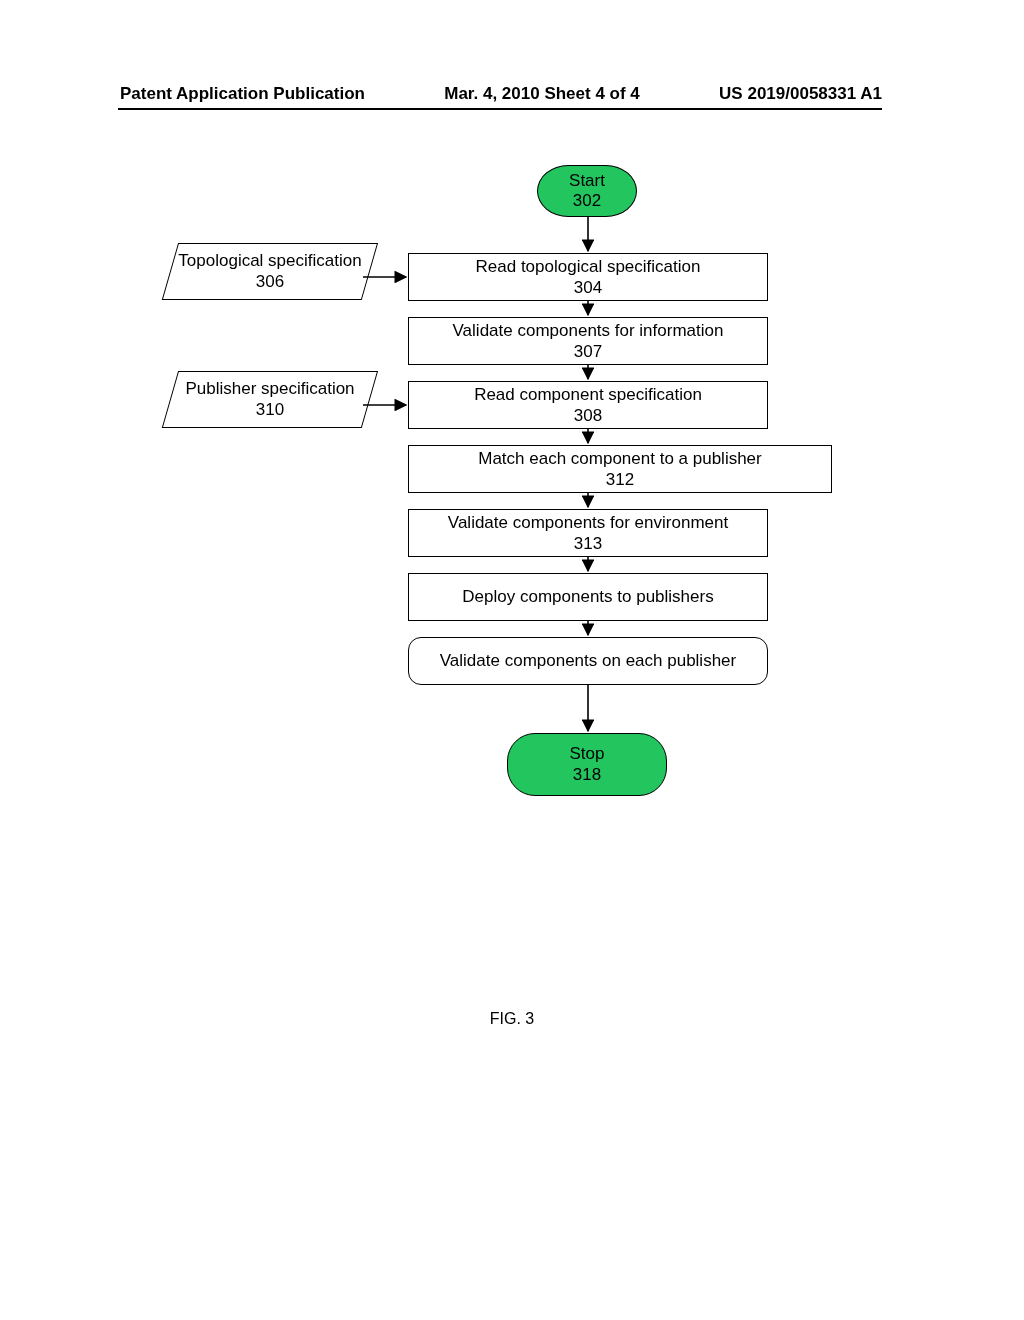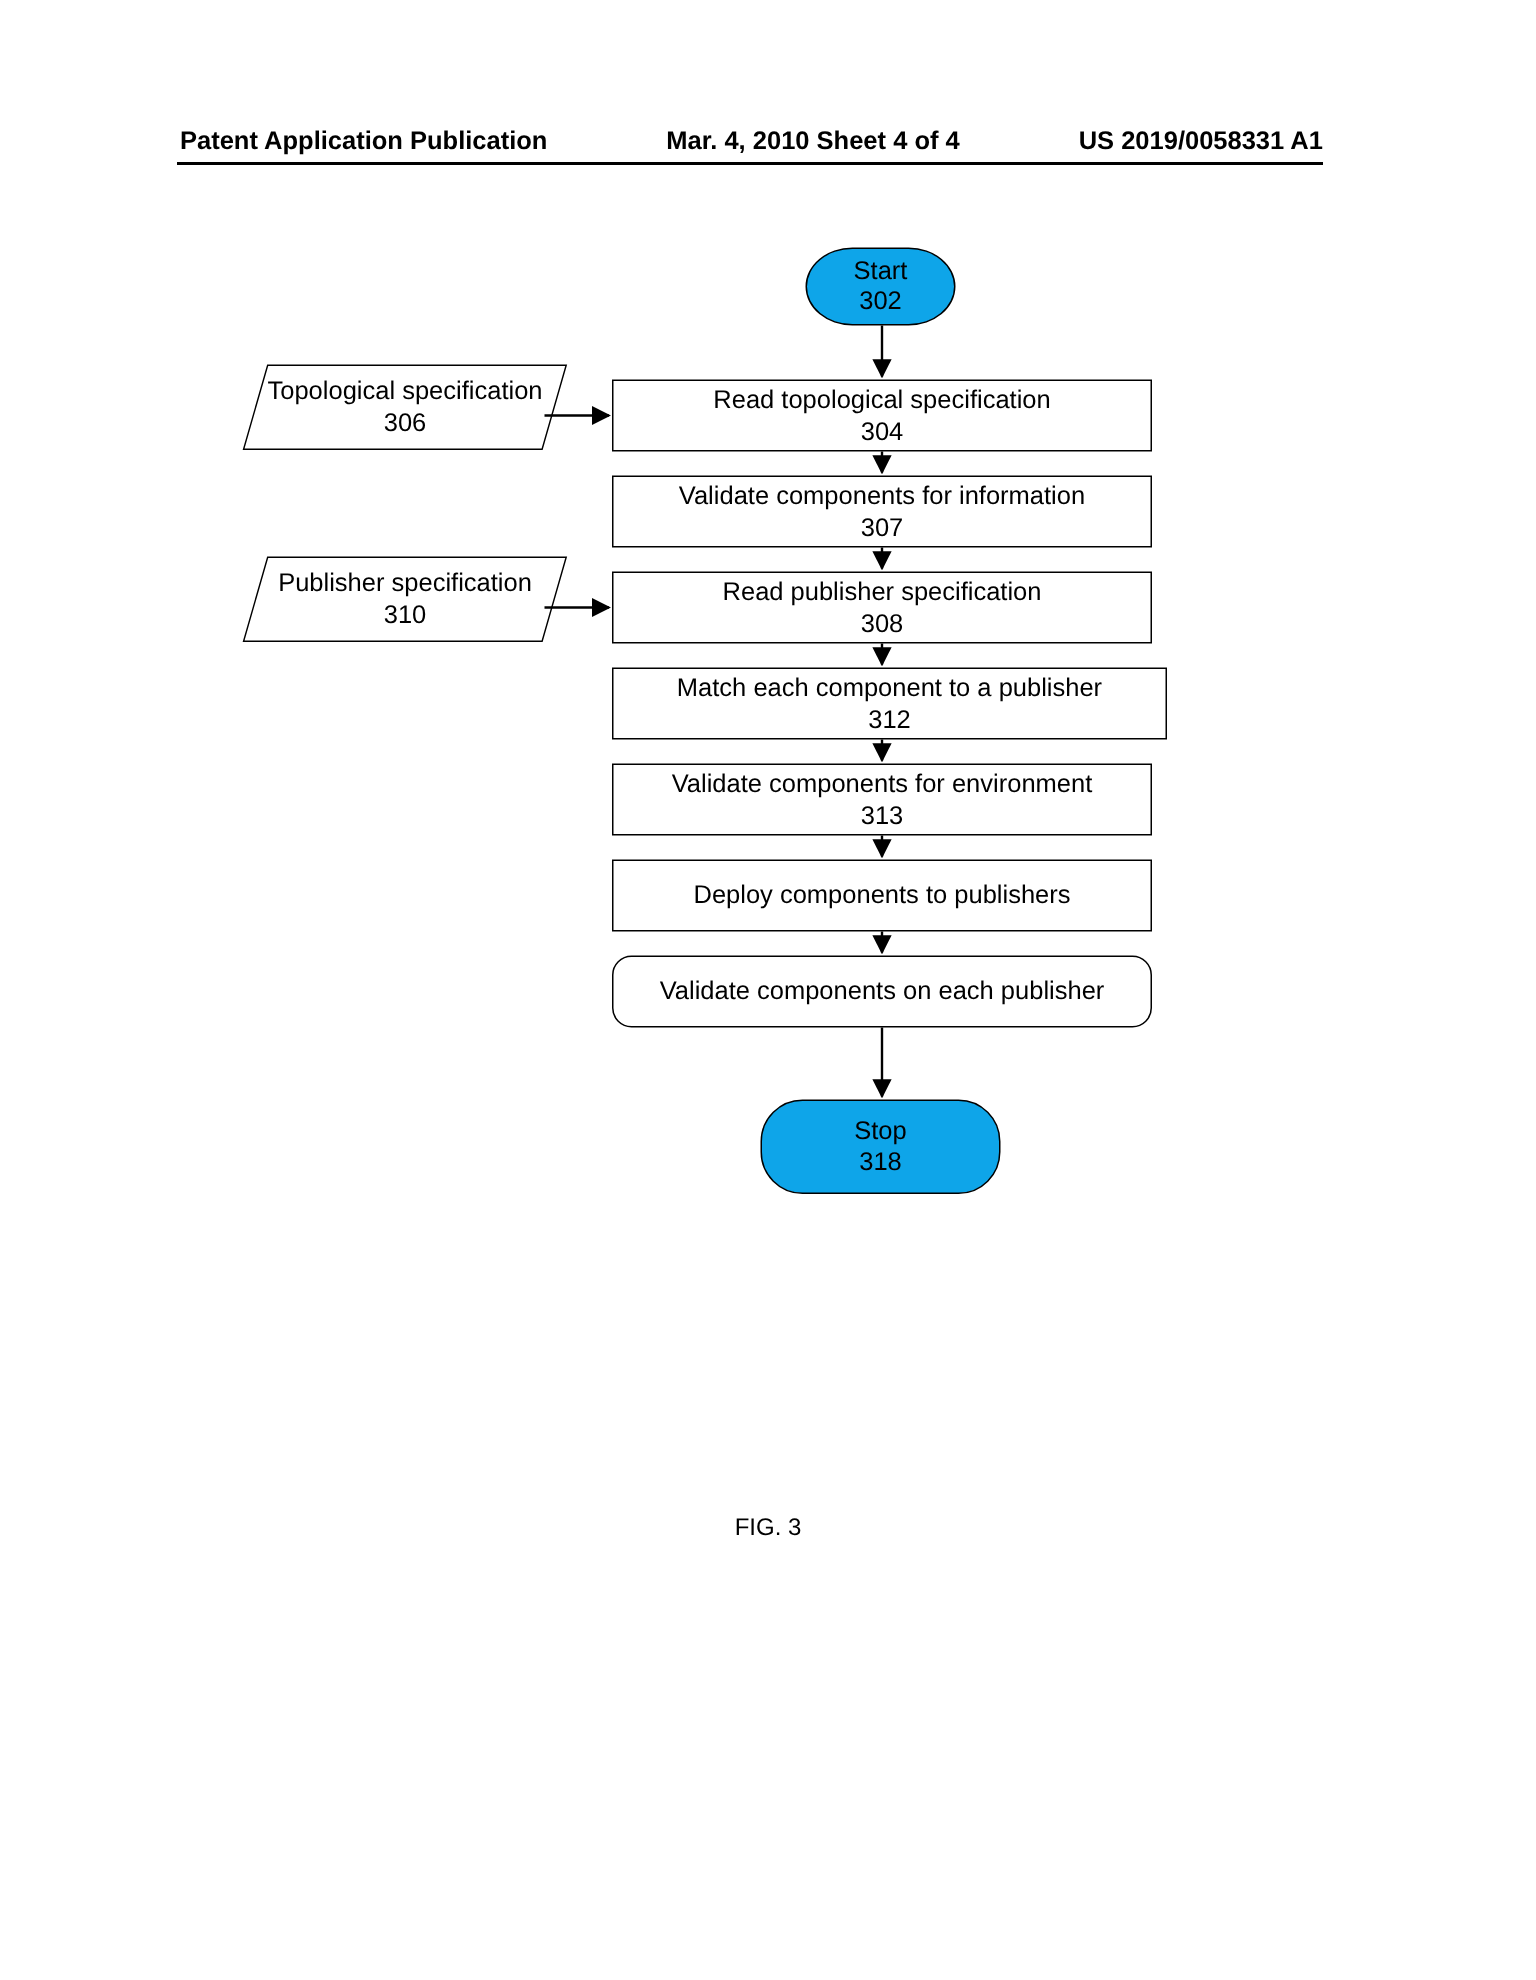--- a/index.html
+++ b/index.html
@@ -47,21 +47,21 @@
     display: flex;
     flex-direction: column;
     justify-content: center;
     line-height: 1.25;
     padding: 2px 4px;
     box-sizing: border-box;
   }
   .terminator {
     position: absolute;
     border: 1.5px solid #000;
-    background: #0ea5e9;
+    background: #22c55e;
     border-radius: 50% / 80%;
     text-align: center;
     font-size: 17px;
     display: flex;
     flex-direction: column;
     justify-content: center;
     line-height: 1.2;
     padding: 4px 10px;
     box-sizing: border-box;
     align-items: center;
@@ -120,25 +120,25 @@
       <div>Read topological specification</div>
       <div>304</div>
     </div>
 
     <div class="box" style="left:408px; top:152px; width:360px; height:48px;">
       <div>Validate components for information</div>
       <div>307</div>
     </div>
 
     <div class="box" style="left:408px; top:216px; width:360px; height:48px;">
-      <div>Read publisher specification</div>
+      <div>Read component specification</div>
       <div>308</div>
     </div>
 
-    <div class="box" style="left:408px; top:280px; width:370px; height:48px;">
+    <div class="box" style="left:408px; top:280px; width:424px; height:48px;">
       <div>Match each component to a publisher</div>
       <div>312</div>
     </div>
 
     <div class="box" style="left:408px; top:344px; width:360px; height:48px;">
       <div>Validate components for environment</div>
       <div>313</div>
     </div>
 
     <div class="box" style="left:408px; top:408px; width:360px; height:48px;">

